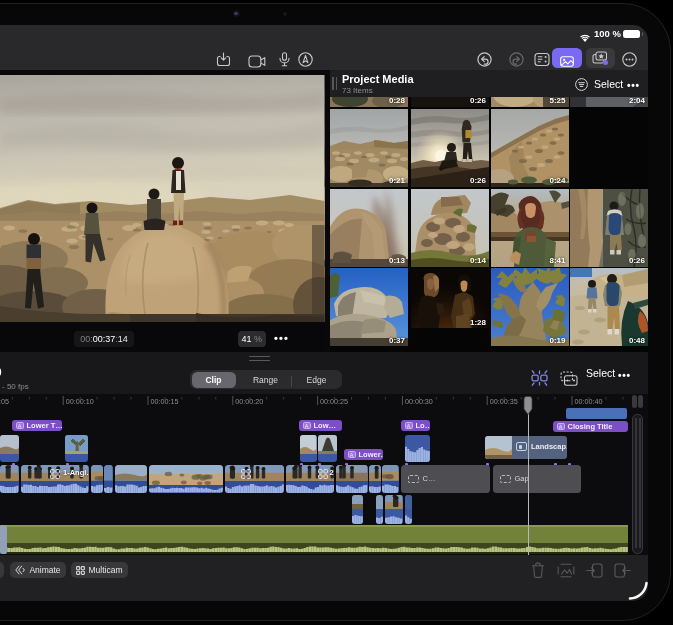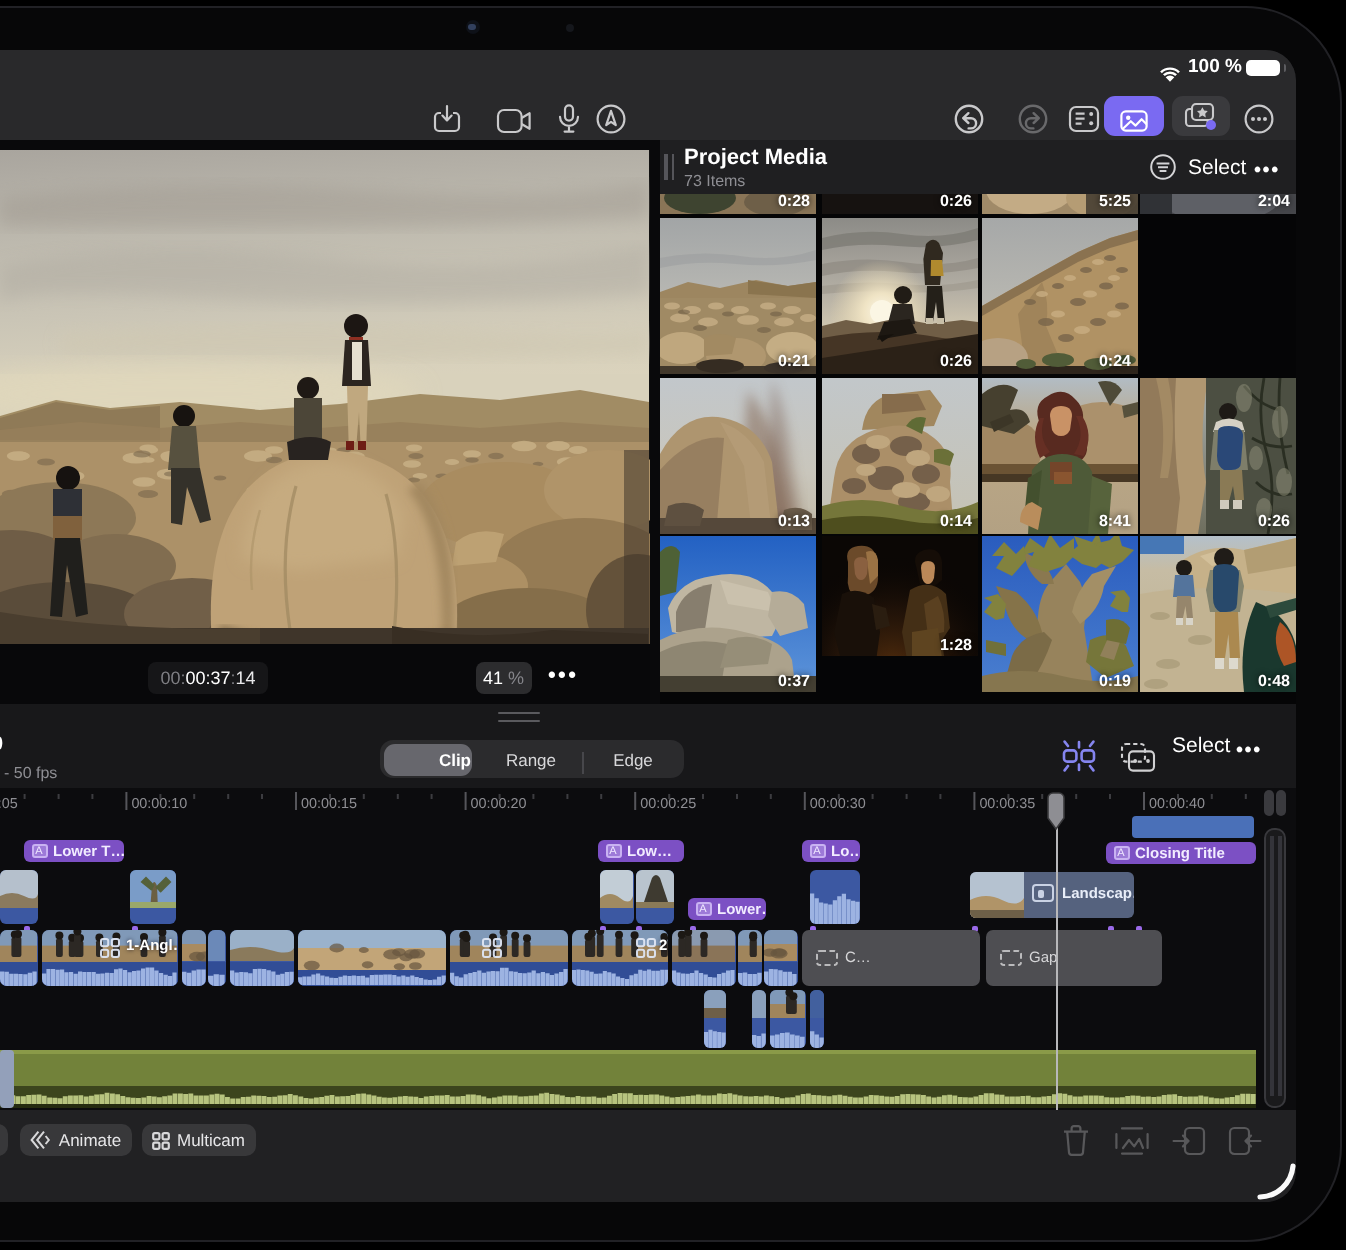--- a/index.html
+++ b/index.html
@@ -589,21 +589,21 @@
 </div>
 </div>
 <div id="tl">
 <div id="tlhead">
 <div class="abs" style="left:249px;top:3.5px;width:21px;height:1.8px;background:#5a5a5e;border-radius:1px"></div>
 <div class="abs" style="left:249px;top:7.5px;width:21px;height:1.8px;background:#5a5a5e;border-radius:1px"></div>
 <div class="abs" style="left:-4px;top:15px;color:#fff;font-size:10px;font-weight:700">0</div>
 <div class="abs" style="left:2px;top:30px;color:#8e8e93;font-size:8px">- 50 fps</div>
 <div class="abs" style="left:190px;top:18px;width:152px;height:19px;background:#2b2b2d;border-radius:6.5px"></div>
 <div class="abs" style="left:191.5px;top:19.5px;width:44px;height:16px;background:#67676d;border-radius:5.5px"></div>
-<div class="abs" style="left:191.5px;top:23px;width:44px;text-align:right;color:#fff;font-size:8.5px;font-weight:700">Clip</div>
+<div class="abs" style="left:191.5px;top:23px;width:44px;text-align:center;color:#fff;font-size:8.5px;font-weight:700">Clip</div>
 <div class="abs" style="left:240px;top:23px;width:51px;text-align:center;color:#d8d8da;font-size:8.5px">Range</div>
 <div class="abs" style="left:291px;top:23px;width:51px;text-align:center;color:#d8d8da;font-size:8.5px">Edge</div>
 <div class="abs" style="left:290.5px;top:23.5px;width:1px;height:11px;background:#47474b"></div>
 <div class="abs" style="left:529px;top:17px"><svg width="21" height="18" viewBox="0 0 21 18" fill="none" stroke="#8585ef" stroke-width="1.3">
               <rect x="3" y="6.2" width="6.2" height="5.6" rx="1.6"></rect>
               <rect x="11.8" y="6.2" width="6.2" height="5.6" rx="1.6"></rect>
               <path d="M10.5 4.7 v-2.7 M10.5 13.3 v2.7 M5 4 l-1.7 -2.2 M16 4 l1.7 -2.2 M5 14 l-1.7 2.2 M16 14 l1.7 2.2" stroke-linecap="round"></path>
             </svg></div>
 <div class="abs" style="left:560px;top:18.5px"><svg width="18" height="15" viewBox="0 0 18 15" fill="none" stroke="#d0d0d2" stroke-width="1.05">
               <rect x="1" y="1" width="11.5" height="8.8" rx="2" stroke-dasharray="2.1 1.5"></rect>

